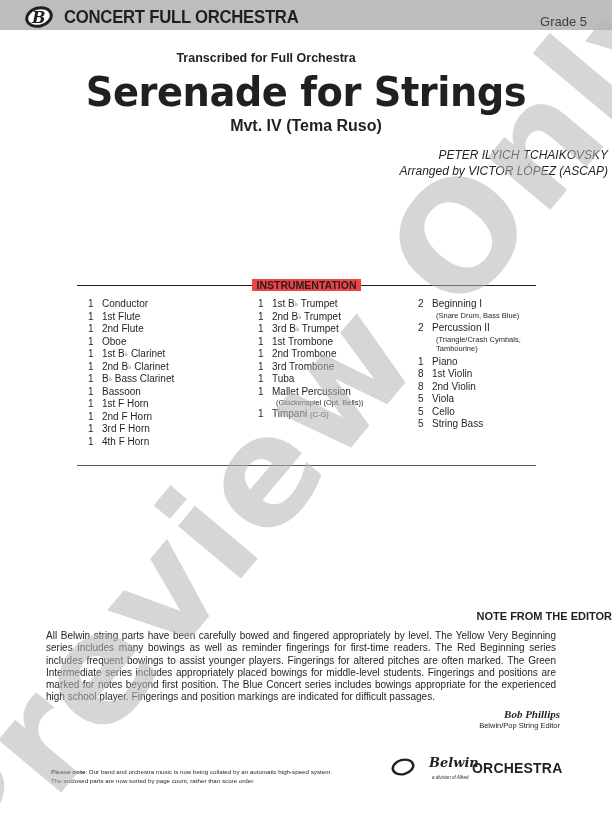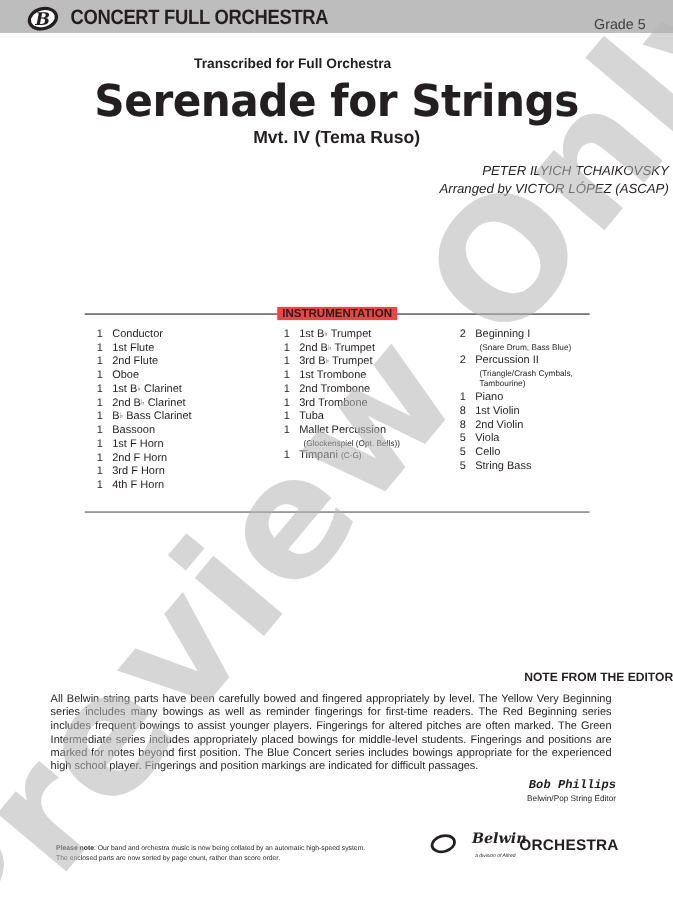--- a/index.html
+++ b/index.html
@@ -71,21 +71,21 @@
   .note-title {
     position: absolute; left: 0; width: 612px; top: 610px; text-align: right;
     font-weight: bold; font-size: 11px;
   }
   .note-body {
     position: absolute; left: 35px; width: 510px; top: 630px;
     font-size: 10px; line-height: 12.3px; text-align: justify; margin-left: 11px;
   }
   .signature {
     position: absolute; right: 52px; top: 708px;
-    font-family: Liberation Mono, monospace; font-style: italic; font-weight: bold;
+    font-family: Liberation Serif, serif; font-style: italic; font-weight: bold;
     font-size: 11px; text-align: right;
   }
   .sig-role {
     position: absolute; right: 52px; top: 721px; font-size: 7.5px; text-align: right;
   }
 
   .footnote {
     position: absolute; left: 51px; top: 768px; font-size: 6.2px; line-height: 8.5px;
   }
   .footnote b { font-weight: bold; }

